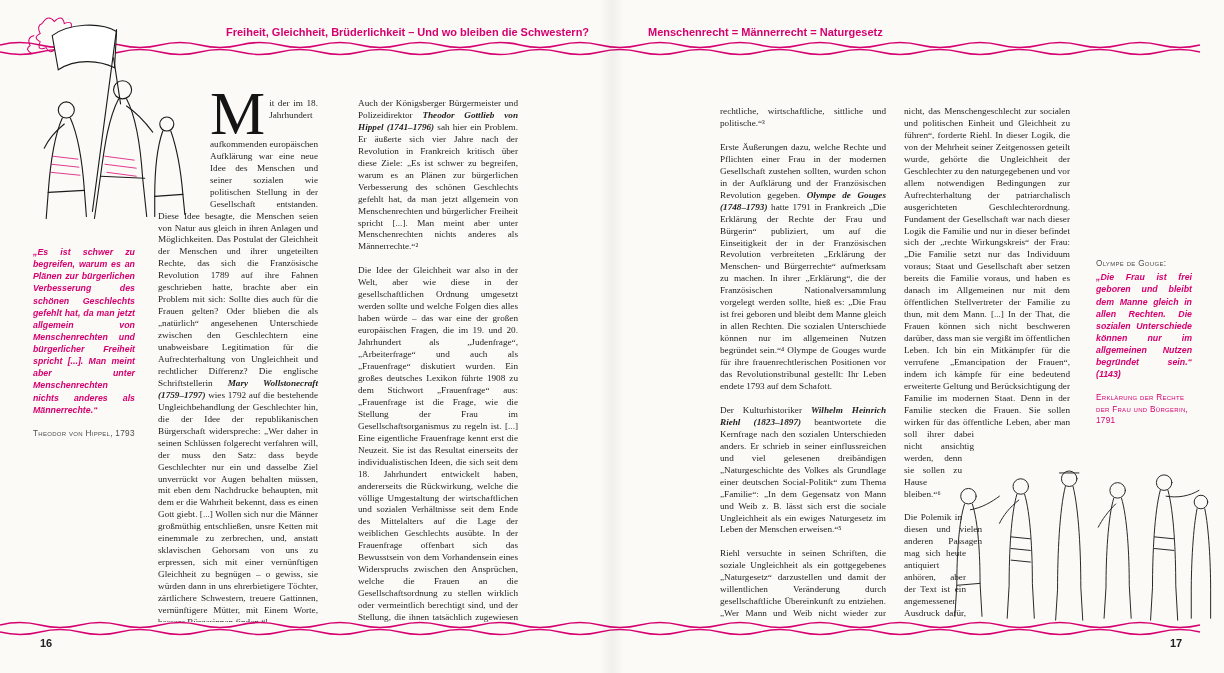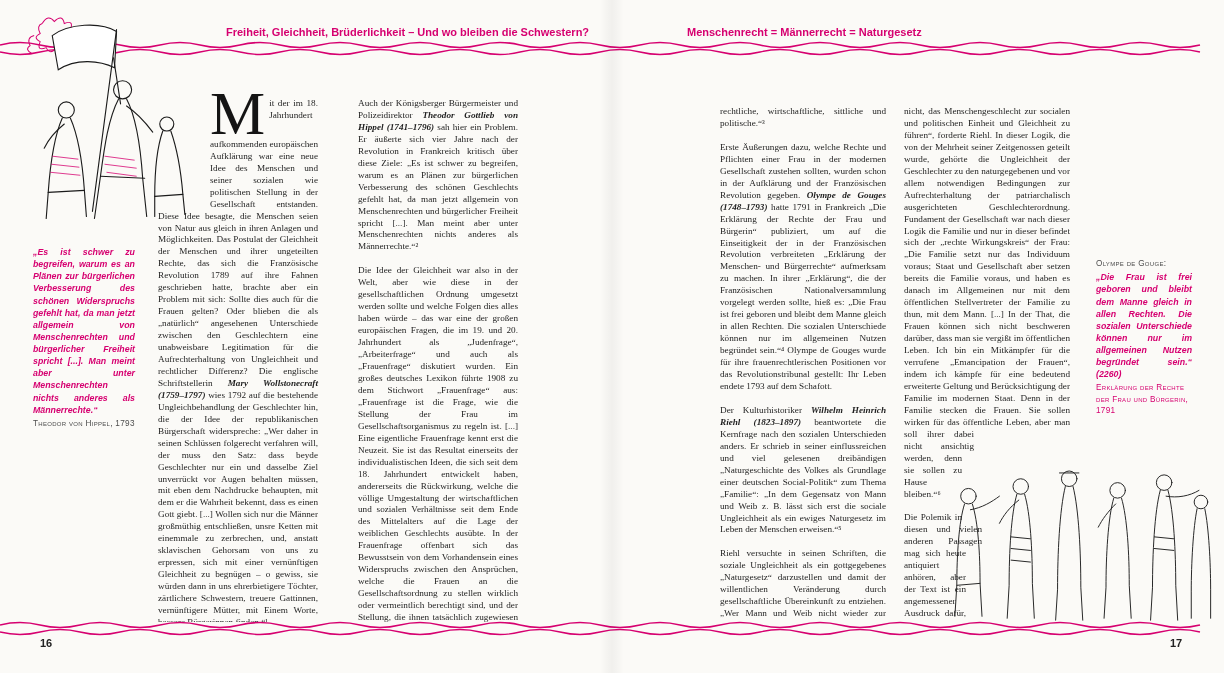--- a/index.html
+++ b/index.html
@@ -17,21 +17,21 @@
   .rule.bottom { top: 620px; }
 
   .hdr {
     position: absolute; top: 26px;
     font-family: "Liberation Sans", sans-serif;
     font-weight: bold; font-size: 11px;
     color: var(--accent, #d60070);
     white-space: nowrap;
   }
   .hdr-left { left: 226px; }
-  .hdr-right { left: 687px; }
+  .hdr-right { left: 648px; }
 
   .col {
     position: absolute;
     font-size: 9.2px; line-height: 1.3;
     text-align: justify;
     overflow: hidden;
     hyphens: auto;
   }
   .col1 { left: 146px; top: 86px;  width: 184px; height: 536px; }
   .col2 { left: 346px; top: 86px;  width: 184px; height: 536px; }
@@ -61,21 +61,21 @@
     font-size: 8.8px; line-height: 1.38;
   }
   .mquote { left: 33px; top: 246px; width: 102px; }
   .mnote  { left: 1096px; top: 258px; width: 96px; }
   .mq-text, .mn-text {
     color: var(--accent, #d60070);
     font-style: italic; font-weight: bold;
     text-align: justify; hyphens: auto;
   }
   .mq-attr, .mn-attr, .mn-label {
-    margin-top: 2px;
+    margin-top: 12px;
     font-variant: small-caps;
     letter-spacing: 0.3px;
     font-size: 8.2px;
     color: #4d4d4d;
   }
   .mn-label { margin: 0 0 2px 0; }
   .mn-attr { color: var(--accent, #d60070); }
 
   .illus { position: absolute; }
   .illus1 { left: 4px;   top: 4px;   width: 206px; height: 232px; }
@@ -136,21 +136,21 @@
         <path d="M150 190 L 178 188"></path>
       </g>
       <g stroke="#d60070" stroke-width="0.9" opacity="0.85" fill="none">
         <path d="M100 150 l 30 4 M100 158 l 32 4 M102 166 l 30 4"></path>
         <path d="M48 150 l 26 3 M47 158 l 28 3 M46 166 l 30 3"></path>
       </g>
     </svg>
   </div>
 
   <div class="mquote">
-    <div class="mq-text">„Es ist schwer zu begreifen, warum es an Plänen zur bürgerlichen Verbesserung des schönen Widerspruchs gefehlt hat, da man jetzt allgemein von Menschenrechten und bürgerlicher Freiheit spricht [...]. Man meint aber unter Menschenrechten nichts anderes als Männerrechte.“</div>
+    <div class="mq-text">„Es ist schwer zu begreifen, warum es an Plänen zur bürgerlichen Verbesserung des schönen Geschlechts gefehlt hat, da man jetzt allgemein von Menschenrechten und bürgerlicher Freiheit spricht [...]. Man meint aber unter Menschenrechten nichts anderes als Männerrechte.“</div>
     <div class="mq-attr">Theodor von Hippel, 1793</div>
   </div>
 
   <div class="col col1">
     <span class="cut-l"></span>
     <span class="dropcap">M</span>
   <p class="para"><span>it der im 18. Jahrhundert aufkommenden europäischen Aufklärung war eine neue Idee des Menschen und seiner sozialen wie politischen Stellung in der Gesellschaft entstanden. Diese Idee besagte, die Menschen seien von Natur aus gleich in ihren Anlagen und Möglichkeiten. Das Postulat der Gleichheit der Menschen und ihrer ungeteilten Rechte, das sich die Französische Revolution 1789 auf ihre Fahnen geschrieben hatte, brachte aber ein Problem mit sich: Sollte dies auch für die Frauen gelten? Oder blieben die als „natürlich“ angesehenen Unterschiede zwischen den Geschlechtern eine unabweisbare Legitimation für die Aufrechterhaltung von Ungleichheit und rechtlicher Differenz? Die englische Schriftstellerin </span><span class="seg-bi">Mary Wollstonecraft (1759–1797)</span><span> wies 1792 auf die bestehende Ungleichbehandlung der Geschlechter hin, die der Idee der republikanischen Bürgerschaft widerspreche: „Wer daher in seinen Schlüssen folgerecht verfahren will, der muss den Satz: dass beyde Geschlechter nur ein und dasselbe Ziel unverrückt vor Augen behalten müssen, mit eben dem Nachdrucke behaupten, mit dem er die Wahrheit bekennt, dass es einen Gott giebt. [...] Wollen sich nur die Männer großmüthig entschließen, unsre Ketten mit einemmale zu zerbrechen, und, anstatt sklavischen Gehorsam von uns zu erpressen, sich mit einer vernünftigen Gleichheit zu begnügen – o gewiss, sie würden dann in uns ehrerbietigere Töchter, zärtlichere Schwestern, treuere Gattinnen, vernünftigere Mütter, mit Einem Worte, bessere Bürgerinnen finden.“¹</span></p>
     </div>
 
   <div class="col col2">
@@ -169,21 +169,21 @@
     <span class="s1"></span>
     <span class="s2"></span>
     <span class="s3"></span>
     <span class="s4"></span>
   <p class="para"><span>nicht, das Menschengeschlecht zur socialen und politischen Einheit und Gleichheit zu führen“, forderte Riehl. In dieser Logik, die von der Mehrheit seiner Zeitgenossen geteilt wurde, gehörte die Ungleichheit der Geschlechter zu den naturgegebenen und vor allem notwendigen Bedingungen zur Aufrechterhaltung der patriarchalisch ausgerichteten Geschlechterordnung. Fundament der Gesellschaft war nach dieser Logik die Familie und nur in dieser befindet sich der „rechte Wirkungskreis“ der Frau: „Die Familie setzt nur das Individuum voraus; Staat und Gesellschaft aber setzen bereits die Familie voraus, und haben es danach im Allgemeinen nur mit dem öffentlichen Stellvertreter der Familie zu thun, mit dem Mann. [...] In der That, die Frauen können sich nicht beschweren darüber, dass man sie vergißt im öffentlichen Leben. Ich bin ein Mitkämpfer für die verrufene „Emancipation der Frauen“, indem ich kämpfe für eine bedeutend erweiterte Geltung und Berücksichtigung der Familie im modernen Staat. Denn in der Familie stecken die Frauen. Sie sollen wirken für das öffentliche Leben, aber man soll ihrer dabei nicht ansichtig werden, denn sie sollen zu Hause bleiben.“⁶</span></p>
       <p class="para"><span>Die Polemik in diesen und vielen anderen Passagen mag sich heute antiquiert anhören, aber der Text ist ein angemessener Ausdruck dafür, wie im 20. Jahrhundert über die</span></p>
     </div>
 
   <div class="mnote">
     <div class="mn-label">Olympe de Gouge:</div>
-    <div class="mn-text">„Die Frau ist frei geboren und bleibt dem Manne gleich in allen Rechten. Die sozialen Unterschiede können nur im allgemeinen Nutzen begründet sein.“ (2260)</div>
+    <div class="mn-text">„Die Frau ist frei geboren und bleibt dem Manne gleich in allen Rechten. Die sozialen Unterschiede können nur im allgemeinen Nutzen begründet sein.“ (1143)</div>
     <div class="mn-attr">Erklärung der Rechte der Frau und Bürgerin, 1791</div>
   </div>
 
   <div class="illus illus2">
     <svg viewBox="0 0 296 192">
       <g fill="none" stroke="#222" stroke-width="1" stroke-linecap="round">
         <circle cx="38" cy="58" r="8"></circle>
         <path d="M34 66 C 28 84 26 120 26 150 L 24 182"></path>
         <path d="M42 66 C 48 84 50 118 50 148 L 52 182"></path>
         <path d="M40 72 C 52 70 62 64 70 58"></path>

